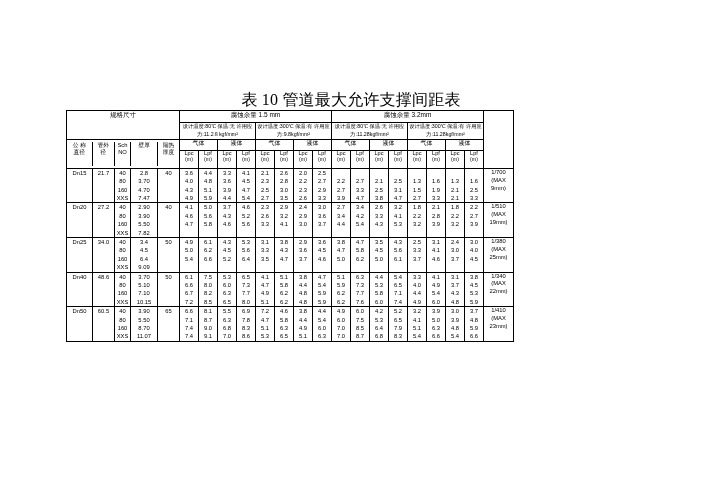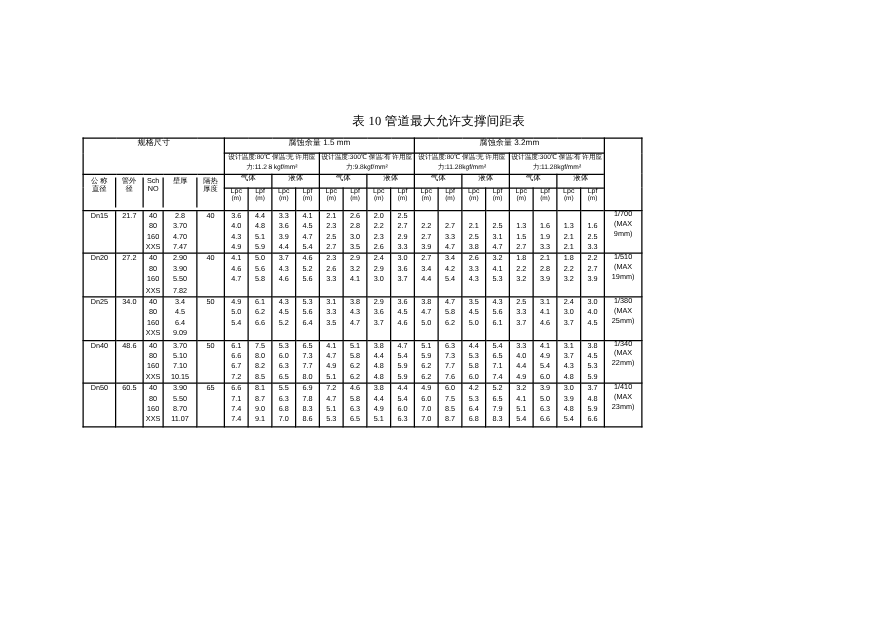--- a/index.html
+++ b/index.html
@@ -20,21 +20,21 @@
     width: 702px;
     height: 496px;
     overflow: hidden;
   }
   .doc-title {
     position: absolute;
     left: 0;
     top: 90px;
     width: 702px;
     text-align: center;
-    font-size: 10px;
+    font-size: 16px;
     font-family: "Liberation Serif", serif;
     letter-spacing: 0.2px;
   }
   table.main {
     position: absolute;
     left: 66px;
     top: 110px;
     border-collapse: collapse;
     table-layout: fixed;
     font-size: 6px;

